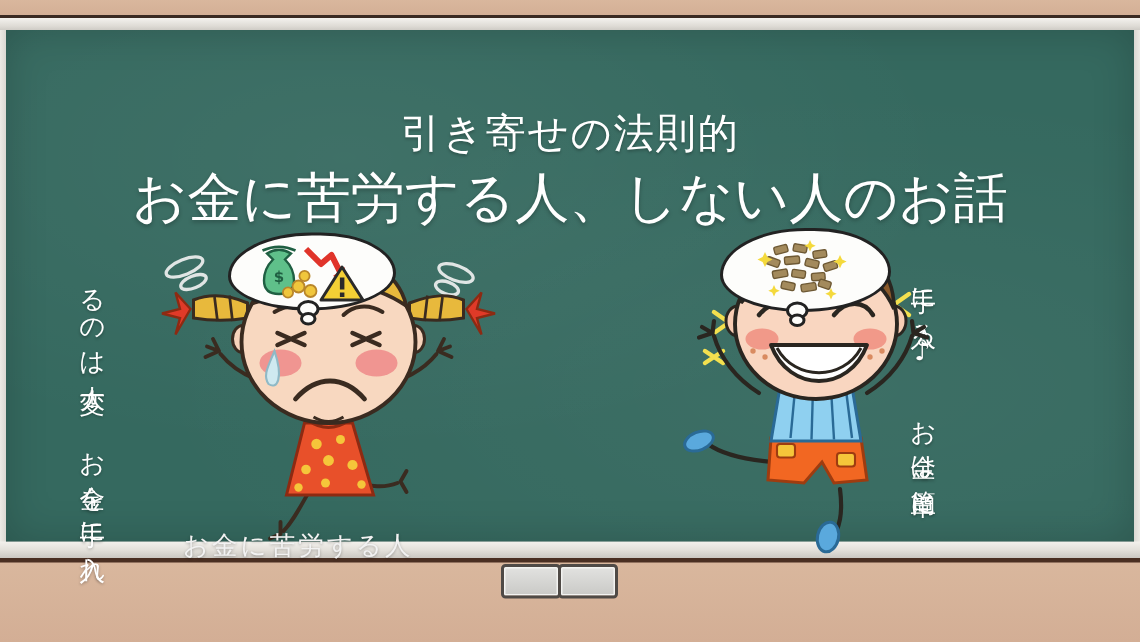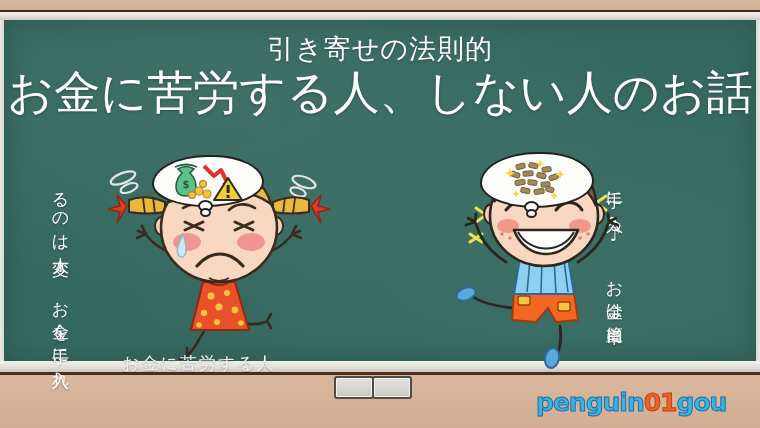--- a/index.html
+++ b/index.html
@@ -87,23 +87,24 @@
     width: 752px;
     text-align: center;
     color: #ffffff;
   }
   .title-sub {
     font-size: 27px;
     line-height: 34px;
     letter-spacing: 1px;
     font-weight: 500;
     text-shadow: 0 1px 2px rgba(0,0,0,0.25);
+    margin-top: 41px;
   }
   .title-main {
-    font-size: 46px;
+    font-size: 36px;
     line-height: 52px;
     letter-spacing: 0px;
     font-weight: 500;
     text-shadow: 0 1px 3px rgba(0,0,0,0.28);
   }
 
   
   .vtext {
     position: absolute;
     color: #ffffff;
@@ -427,17 +428,14 @@
         <path d="M58 34 l1.2 2.6 l2.6 1.2 l-2.6 1.2 l-1.2 2.6 l-1.2 -2.6 l-2.6 -1.2 l2.6 -1.2 z"></path>
       </g>
     </svg>
 
 
   </div>
 
   <div class="eraser eraser-1"></div>
   <div class="eraser eraser-2"></div>
 
-  <div class="logo">
-    <span class="lg-a">penguin</span><span class="lg-b">01</span><span class="lg-c">gou</span>
-  </div>
 
 </div>
 
 </body></html>

